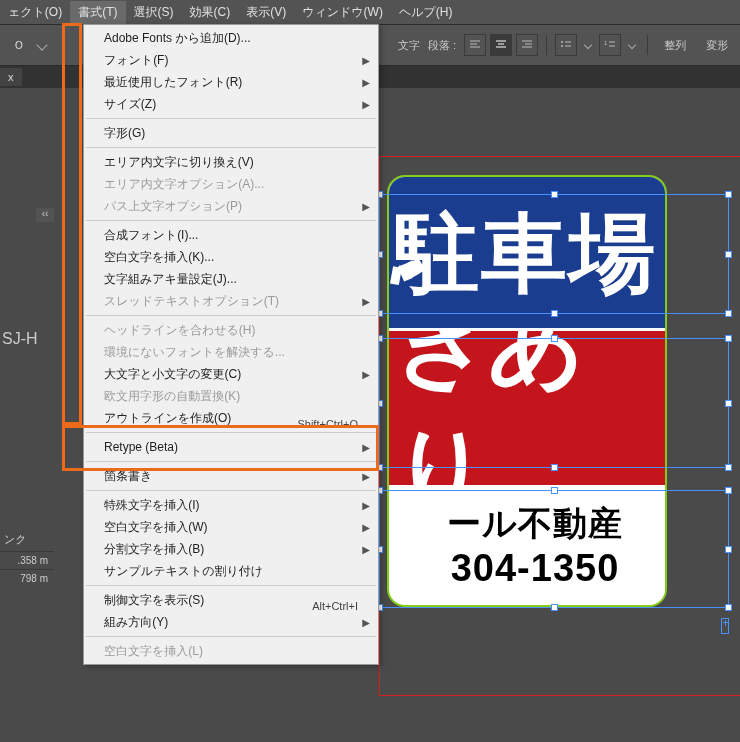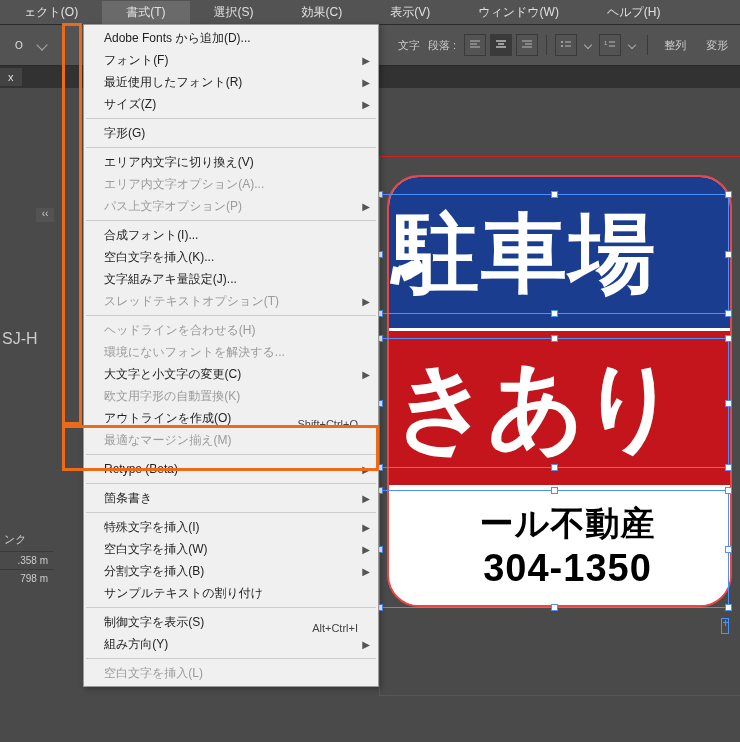--- a/index.html
+++ b/index.html
@@ -1,19 +1,19 @@
 <!DOCTYPE html>
 <html><head>
 <meta charset="utf-8">
 <style>
   * { margin: 0; padding: 0; box-sizing: border-box; font-family: "Yu Gothic", "Meiryo", sans-serif; }
   body { background: #4a4a4a; width: 740px; height: 742px; overflow: hidden; position: relative; }
   
   .menubar { height: 24px; background: #535353; display: flex; align-items: center; color: #e0e0e0; font-size: 12px; }
-  .menubar-item { padding: 3px 24px; cursor: default; }
+  .menubar-item { padding: 3px 8px; cursor: default; }
   .menubar-item.active { background: #6a6a6a; }
   
   .toolbar { height: 42px; background: #535353; border-top: 1px solid #2a2a2a; border-bottom: 1px solid #2a2a2a; display: flex; align-items: center; color: #e0e0e0; padding: 0 8px; font-size: 11px; }
   .toolbar-left { display: flex; align-items: center; gap: 4px; }
   .toolbar-right { position: absolute; right: 8px; display: flex; align-items: center; gap: 4px; }
   .tb-label { color: #ccc; font-size: 11px; margin-right: 4px; }
   .tb-btn { width: 22px; height: 22px; background: #535353; border: 1px solid #3a3a3a; display: flex; align-items: center; justify-content: center; font-size: 10px; }
   .tb-btn.sel { background: #3a3a3a; }
   .tb-sep { width: 1px; height: 20px; background: #3a3a3a; margin: 0 4px; }
   .tb-text-btn { padding: 3px 8px; font-size: 11px; color: #ccc; }
@@ -30,21 +30,21 @@
   .menu-item { height: 22px; display: flex; align-items: center; padding: 0 20px 0 20px; font-size: 12px; color: #222; position: relative; cursor: default; }
   .menu-item.disabled { color: #9a9a9a; }
   .menu-item .arrow { position: absolute; right: 8px; font-size: 10px; color: #555; }
   .menu-item .shortcut { position: absolute; right: 20px; font-size: 11px; color: #444; margin-top: 12px; }
   .menu-sep { height: 1px; background: #ccc; margin: 3px 2px; }
   
   .highlight-box { position: absolute; border: 3px solid #ec6b1b; z-index: 200; pointer-events: none; }
   
   .canvas { position: absolute; left: 379px; top: 148px; width: 361px; height: 555px; }
   .artboard-bound { position: absolute; left: 0; top: 8px; width: 362px; height: 540px; border: 1px solid #d62020; }
-  .sign { position: absolute; left: 8px; top: 27px; width: 345px; height: 432px; background: #fff; border: 2px solid #ef4444; border-radius: 32px; overflow: hidden; }
+  .sign { position: absolute; left: 8px; top: 27px; width: 280px; height: 432px; background: #fff; border: 2px solid #84cc16; border-radius: 18px; overflow: hidden; }
   .sign-top { height: 154px; background: #1b3d8f; color: #fff; display: flex; align-items: center; justify-content: flex-start; font-size: 86px; font-weight: 700; padding-left: 4px; letter-spacing: 2px; position:relative; }
   .sign-top::after { content:""; position:absolute; left:0; right:0; bottom:0; height:3px; background:#fff; }
   .sign-mid { height: 154px; background: #c4151c; color: #fff; display: flex; align-items: center; font-size: 96px; font-weight: 700; padding-left: 4px; letter-spacing: -4px; }
   .sign-bot { height: 120px; background: #fff; color: #000; display: flex; flex-direction: column; align-items: center; justify-content: center; margin-left: 16px; }
   .sign-bot-1 { font-size: 34px; font-weight: 700; letter-spacing: 1px; }
   .sign-bot-2 { font-size: 38px; font-weight: 800; letter-spacing: 1px; font-family: Arial, sans-serif; }
   
   .sel-handles { position: absolute; border: 1px solid #4a90ff; }
   .handle { position: absolute; width: 7px; height: 7px; background: #fff; border: 1px solid #4a90ff; }
   
@@ -152,21 +152,20 @@
     <div class="menu-item">合成フォント(I)...</div>
     <div class="menu-item">空白文字を挿入(K)...</div>
     <div class="menu-item">文字組みアキ量設定(J)...</div>
     <div class="menu-item disabled">スレッドテキストオプション(T)<span class="arrow">▶</span></div>
     <div class="menu-sep"></div>
     <div class="menu-item disabled">ヘッドラインを合わせる(H)</div>
     <div class="menu-item disabled">環境にないフォントを解決する...</div>
     <div class="menu-item">大文字と小文字の変更(C)<span class="arrow">▶</span></div>
     <div class="menu-item disabled">欧文用字形の自動置換(K)</div>
     <div class="menu-item">アウトラインを作成(O)<span class="shortcut">Shift+Ctrl+O</span></div>
-    <div class="menu-item disabled">最適なマージン揃え(M)</div>
     <div class="menu-sep"></div>
     <div class="menu-item">Retype (Beta)<span class="arrow">▶</span></div>
     <div class="menu-sep"></div>
     <div class="menu-item">箇条書き<span class="arrow">▶</span></div>
     <div class="menu-sep"></div>
     <div class="menu-item">特殊文字を挿入(I)<span class="arrow">▶</span></div>
     <div class="menu-item">空白文字を挿入(W)<span class="arrow">▶</span></div>
     <div class="menu-item">分割文字を挿入(B)<span class="arrow">▶</span></div>
     <div class="menu-item">サンプルテキストの割り付け</div>
     <div class="menu-sep"></div>

